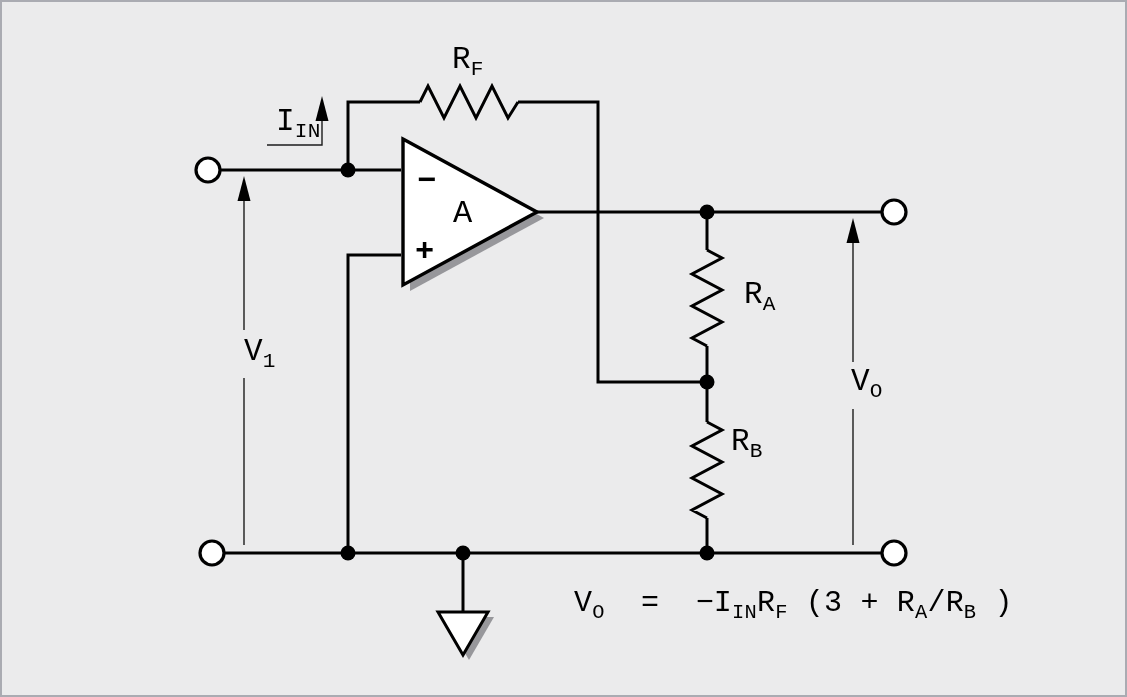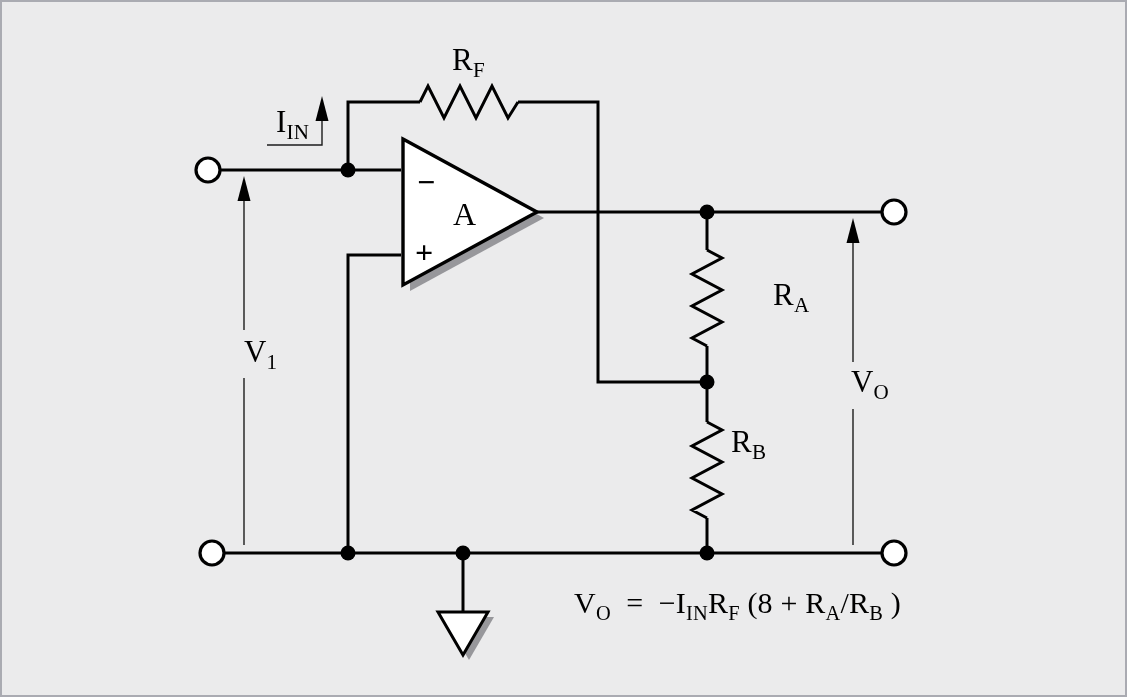--- a/index.html
+++ b/index.html
@@ -1,21 +1,21 @@
 <!DOCTYPE html>
 <html><head>
 <meta charset="utf-8">
 <style>
   html,body{margin:0;padding:0;background:#ffffff;}
   .canvas{
     position:relative;
     width:1127px;height:697px;
     background:#ebebec;
     overflow:hidden;
-    font-family:Liberation Serif, serif;
+    font-family:Liberation Mono, monospace;
     color:#000;
   }
   .frame{
     position:absolute;inset:0;
     border:2px solid #aaabb2;
     pointer-events:none;
   }
   svg.art{position:absolute;left:0;top:0;}
   .wire{stroke:#000;stroke-width:3;fill:none;stroke-linejoin:miter;}
   .zig{stroke:#000;stroke-width:3;fill:none;stroke-linejoin:miter;}
@@ -96,28 +96,28 @@
     <circle class="terminal" cx="212" cy="553" r="12"></circle>
     <circle class="terminal" cx="894" cy="553" r="12"></circle>
   </svg>
 
   <div class="lbl" style="left:452px;top:44px"><span>R</span><span class="sub">F</span></div>
 
   <div class="lbl" style="left:276px;top:106px"><span>I</span><span class="sub">IN</span></div>
 
   <div class="lbl" style="left:244px;top:336px"><span>V</span><span class="sub">1</span></div>
 
-  <div class="lbl" style="left:773px;top:279px"><span>R</span><span class="sub">A</span></div>
+  <div class="lbl" style="left:744px;top:279px"><span>R</span><span class="sub">A</span></div>
 
   <div class="lbl" style="left:731px;top:426px"><span>R</span><span class="sub">B</span></div>
 
   <div class="lbl" style="left:851px;top:366px"><span>V</span><span class="sub">O</span></div>
 
   <div class="lbl opamp-a" style="left:453px;top:198px">A</div>
 
   <div class="lbl sign minus" style="left:417px;top:166px">−</div>
 
   <div class="lbl sign plus" style="left:415px;top:236px">+</div>
 
-  <div class="lbl formula" style="left:574px;top:588px"><span>V</span><span class="sub">O</span><span>  =  −I</span><span class="sub">IN</span><span>R</span><span class="sub">F</span><span> (8 + R</span><span class="sub">A</span><span>/R</span><span class="sub">B</span><span> )</span></div>
+  <div class="lbl formula" style="left:574px;top:588px"><span>V</span><span class="sub">O</span><span>  =  −I</span><span class="sub">IN</span><span>R</span><span class="sub">F</span><span> (3 + R</span><span class="sub">A</span><span>/R</span><span class="sub">B</span><span> )</span></div>
 
   <div class="frame"></div>
 </div>
 
 </body></html>

